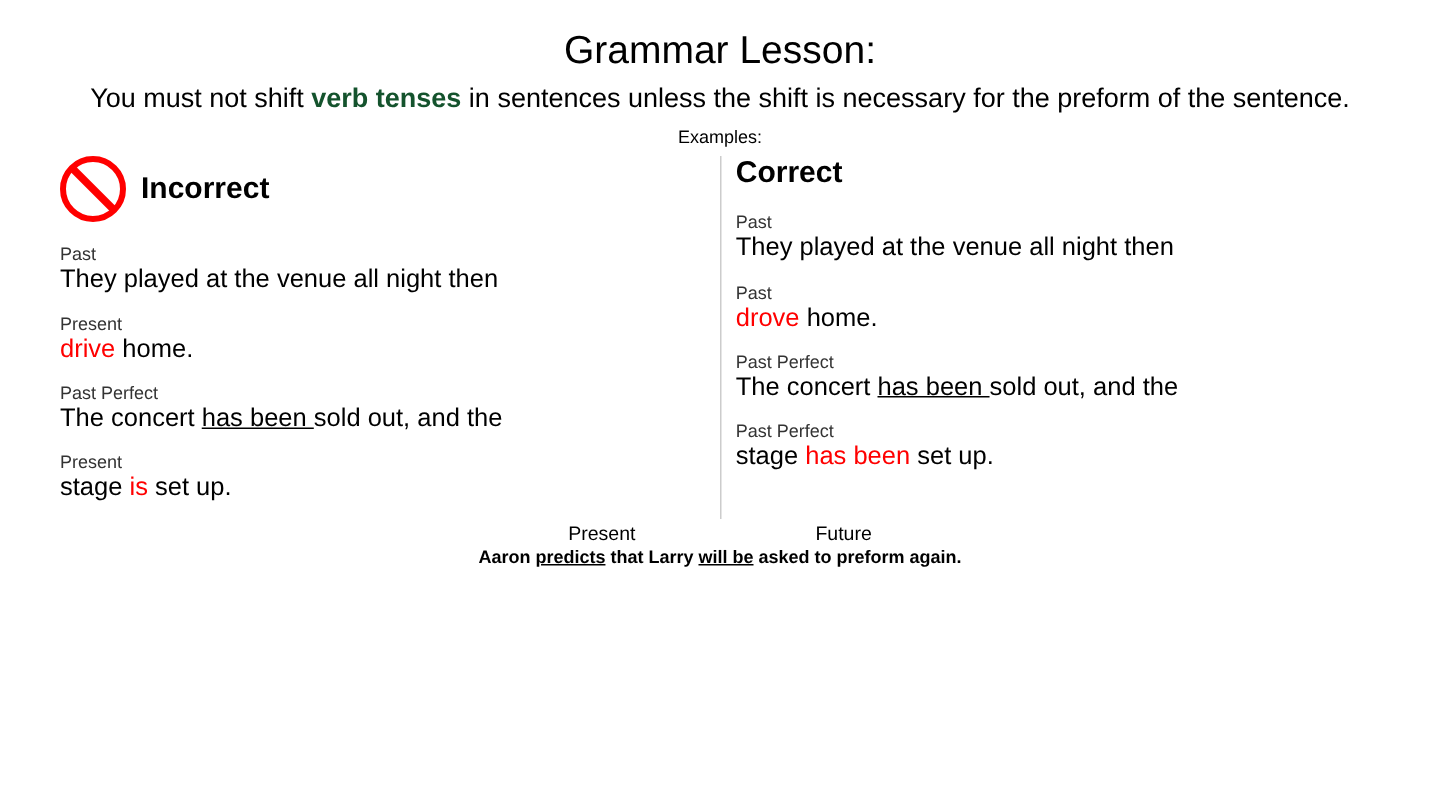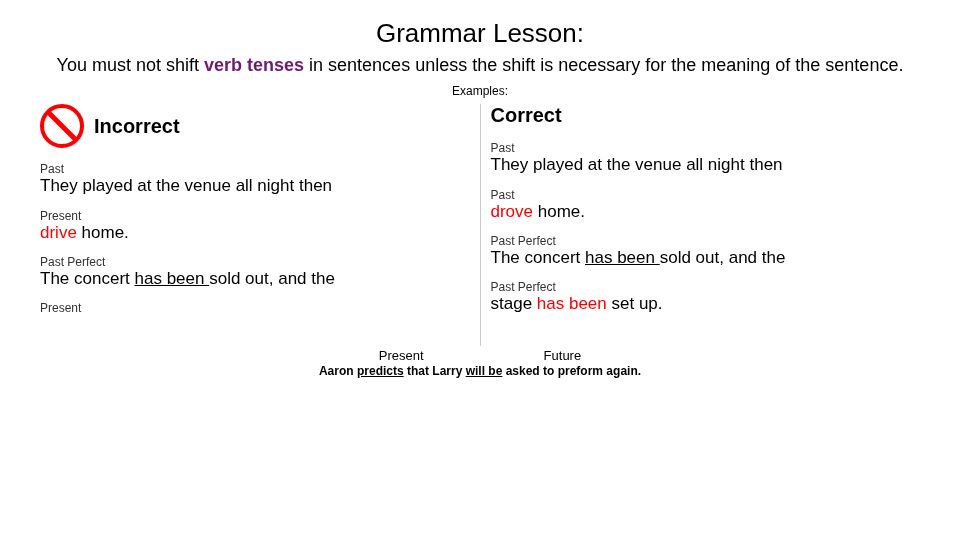--- a/index.html
+++ b/index.html
@@ -24,21 +24,21 @@
       text-align: center;
       margin-bottom: 4px;
     }
     .subtitle {
       font-size: 18px;
       text-align: center;
       margin-bottom: 6px;
       line-height: 1.4;
     }
     .verb-tenses {
-      color: #701a75;
+      color: #14532d;
       font-weight: bold;
     }
     .examples-label {
       font-size: 12px;
       text-align: center;
       margin-bottom: 6px;
     }
     .columns {
       display: flex;
       width: 100%;
@@ -120,21 +120,21 @@
     }
   </style>
 </head>
 <body>
 
 <div class="page">
 
   <div class="title">Grammar Lesson:</div>
 
   <div class="subtitle">
-    <span>You must not shift </span><span class="verb-tenses">verb tenses</span><span> in sentences unless the shift is necessary for the meaning of the sentence.</span>
+    <span>You must not shift </span><span class="verb-tenses">verb tenses</span><span> in sentences unless the shift is necessary for the preform of the sentence.</span>
   </div>
 
   <div class="examples-label">Examples:</div>
 
   <div class="columns">
 
     <div class="col col-left">
       <div class="col-header">
 
         <svg class="no-sign" viewBox="0 0 44 44" xmlns="http://www.w3.org/2000/svg">
@@ -160,20 +160,23 @@
 
       <div class="sentence-block">
         <div class="label-small">Past Perfect</div>
         <div class="sentence-line">
           The concert <span class="underline">has been </span>sold out, and the
         </div>
       </div>
 
       <div class="sentence-block">
         <div class="label-small">Present</div>
+        <div class="sentence-line">
+          stage <span class="word-red">is</span> set up.
+        </div>
       </div>
     </div>
 
     <div class="col col-right">
       <div class="col-header">
         <span class="col-header-text">Correct</span>
       </div>
 
       <div class="sentence-block">
         <div class="label-small">Past</div>

